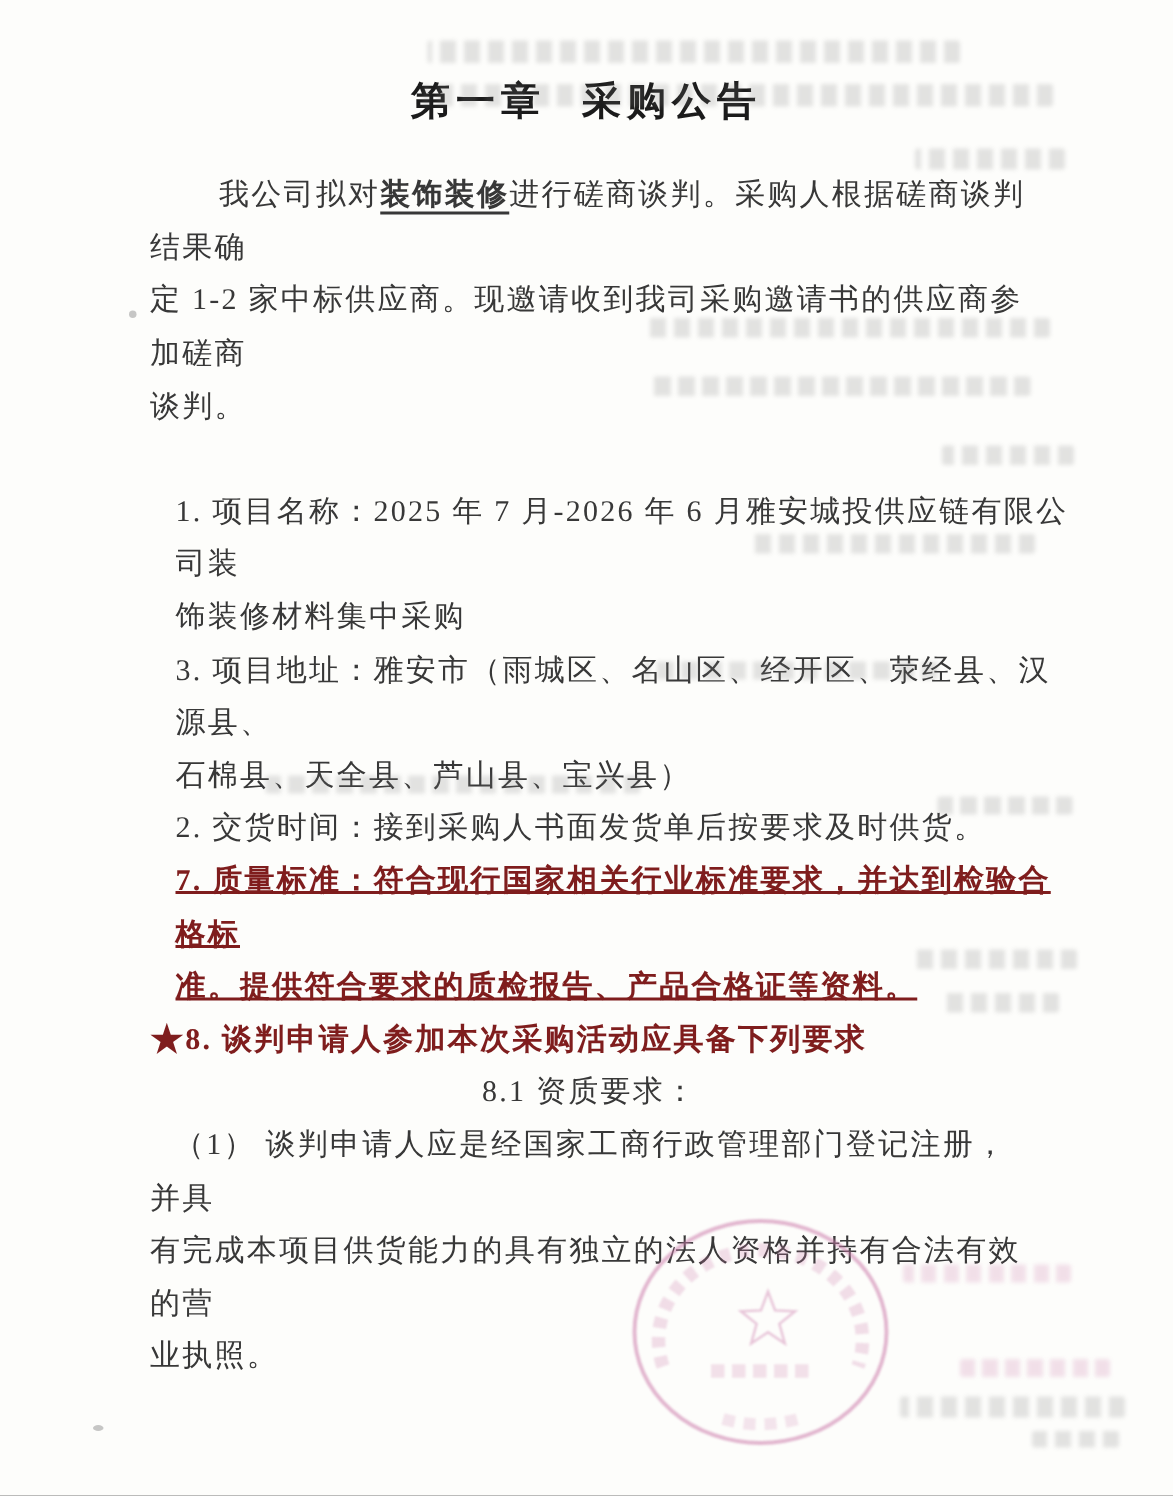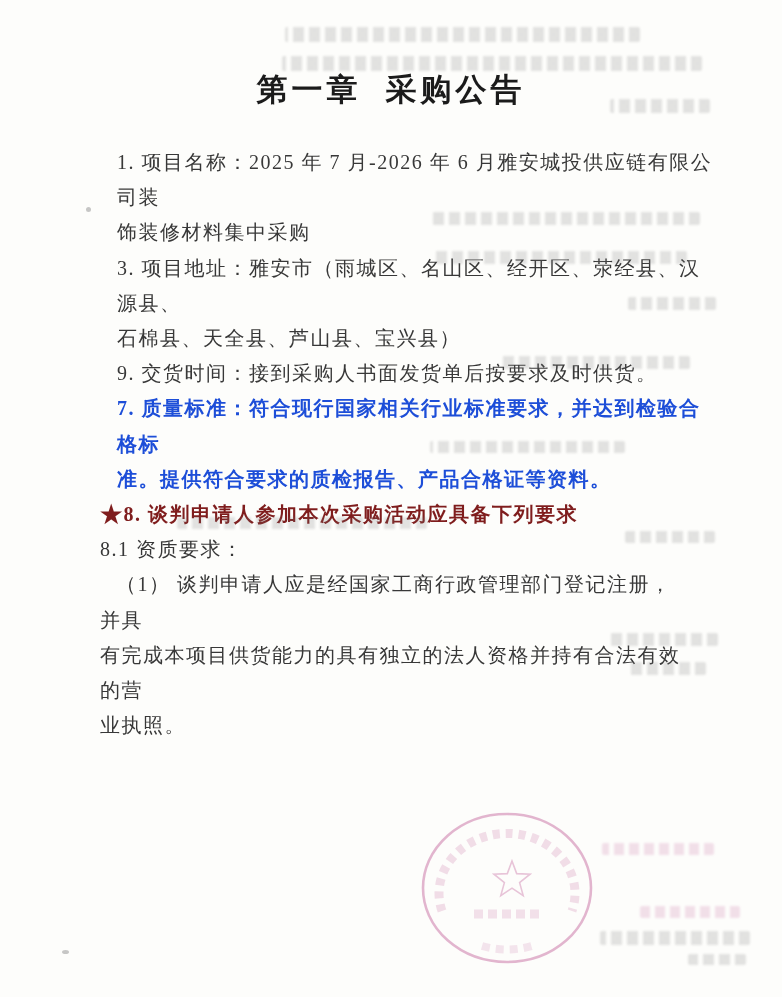--- a/index.html
+++ b/index.html
@@ -7,51 +7,51 @@
     position:relative;
     width:782px;height:997px;
     margin:0 auto;
     background:#fdfdfb;
     overflow:hidden;
     font-family:"Liberation Serif","DejaVu Serif",serif;
     color:#383838;
   }
   
   .chapter-title{
-    padding-top:70px;
+    padding-top:48px;
     height:40px;line-height:40px;
     text-align:center;
-    font-size:31px;font-weight:bold;
+    font-size:26px;font-weight:bold;
     letter-spacing:4px;
     color:#1b1b1b;
   }
   .chapter-title .t1{margin-right:24px;}
   
   .intro{
     margin:25px 96px 0 100px;
     font-size:20px;line-height:35.2px;letter-spacing:1.5px;
     text-indent:2.3em;
     white-space:pre-line;
   }
   .intro .u{font-weight:bold;text-decoration:underline;text-underline-offset:5px;text-decoration-thickness:1.5px;}
   .items{margin:35px 67px 0 117px;}
   .item{
     margin:0;font-size:20px;line-height:35.2px;letter-spacing:1.5px;
     white-space:pre-line;
   }
-  .item.bold{font-weight:bold;color:#1d4ed8;}
+  .item.bold{font-weight:bold;color:#7f1d1d;text-decoration:underline;}
   .req8{
     margin:0 96px 0 100px;
     font-size:20px;line-height:35.2px;letter-spacing:1.5px;
     font-weight:bold;color:#7f1d1d;
   }
   .req8 .star{font-size:25px;letter-spacing:0;margin-right:1px;vertical-align:-2px;}
   .sec-heading{
     margin:0 96px 0 100px;
-    font-size:20px;line-height:35.2px;letter-spacing:1.5px;
+    font-size:20px;line-height:35.2px;letter-spacing:1.5px;text-align:center;
   }
   .sec-body{
     margin:0 96px 0 100px;
     font-size:20px;line-height:35.2px;letter-spacing:1.5px;
     white-space:pre-line;
   }
   .sec-body.ind1{text-indent:16px;}
   
   .ghost{
     position:absolute;
@@ -94,27 +94,30 @@
   <div class="ghost" style="left:688px;top:954px;width:58px;height:11px;"></div>
   <div class="ghost pink" style="left:602px;top:843px;width:112px;height:12px;"></div>
   <div class="ghost pink" style="left:640px;top:906px;width:100px;height:12px;"></div>
   <div class="speck" style="left:86px;top:207px;width:5px;height:5px;"></div>
   <div class="speck" style="left:62px;top:950px;width:7px;height:4px;"></div>
 
   <div class="chapter-title">
     <span class="t1">第一章</span><span>采购公告</span>
   </div>
 
+  <p class="intro"><span>我公司拟对</span><span class="u">装饰装修</span><span>进行磋商谈判。采购人根据磋商谈判结果确
+定 1-2 家中标供应商。现邀请收到我司采购邀请书的供应商参加磋商
+谈判。</span></p>
 
   <div class="items">
     <p class="item">1. 项目名称：2025 年 7 月-2026 年 6 月雅安城投供应链有限公司装
 饰装修材料集中采购</p>
     <p class="item">3. 项目地址：雅安市（雨城区、名山区、经开区、荥经县、汉源县、
 石棉县、天全县、芦山县、宝兴县）</p>
-    <p class="item">9. 交货时间：接到采购人书面发货单后按要求及时供货。</p>
+    <p class="item">2. 交货时间：接到采购人书面发货单后按要求及时供货。</p>
     <p class="item bold">7. 质量标准：符合现行国家相关行业标准要求，并达到检验合格标
 准。提供符合要求的质检报告、产品合格证等资料。</p>
   </div>
 
   <p class="req8"><span class="star">★</span><span>8. 谈判申请人参加本次采购活动应具备下列要求</span></p>
 
   <p class="sec-heading">8.1 资质要求：</p>
   <p class="sec-body ind1">（1） 谈判申请人应是经国家工商行政管理部门登记注册，并具
 有完成本项目供货能力的具有独立的法人资格并持有合法有效的营
 业执照。</p>

